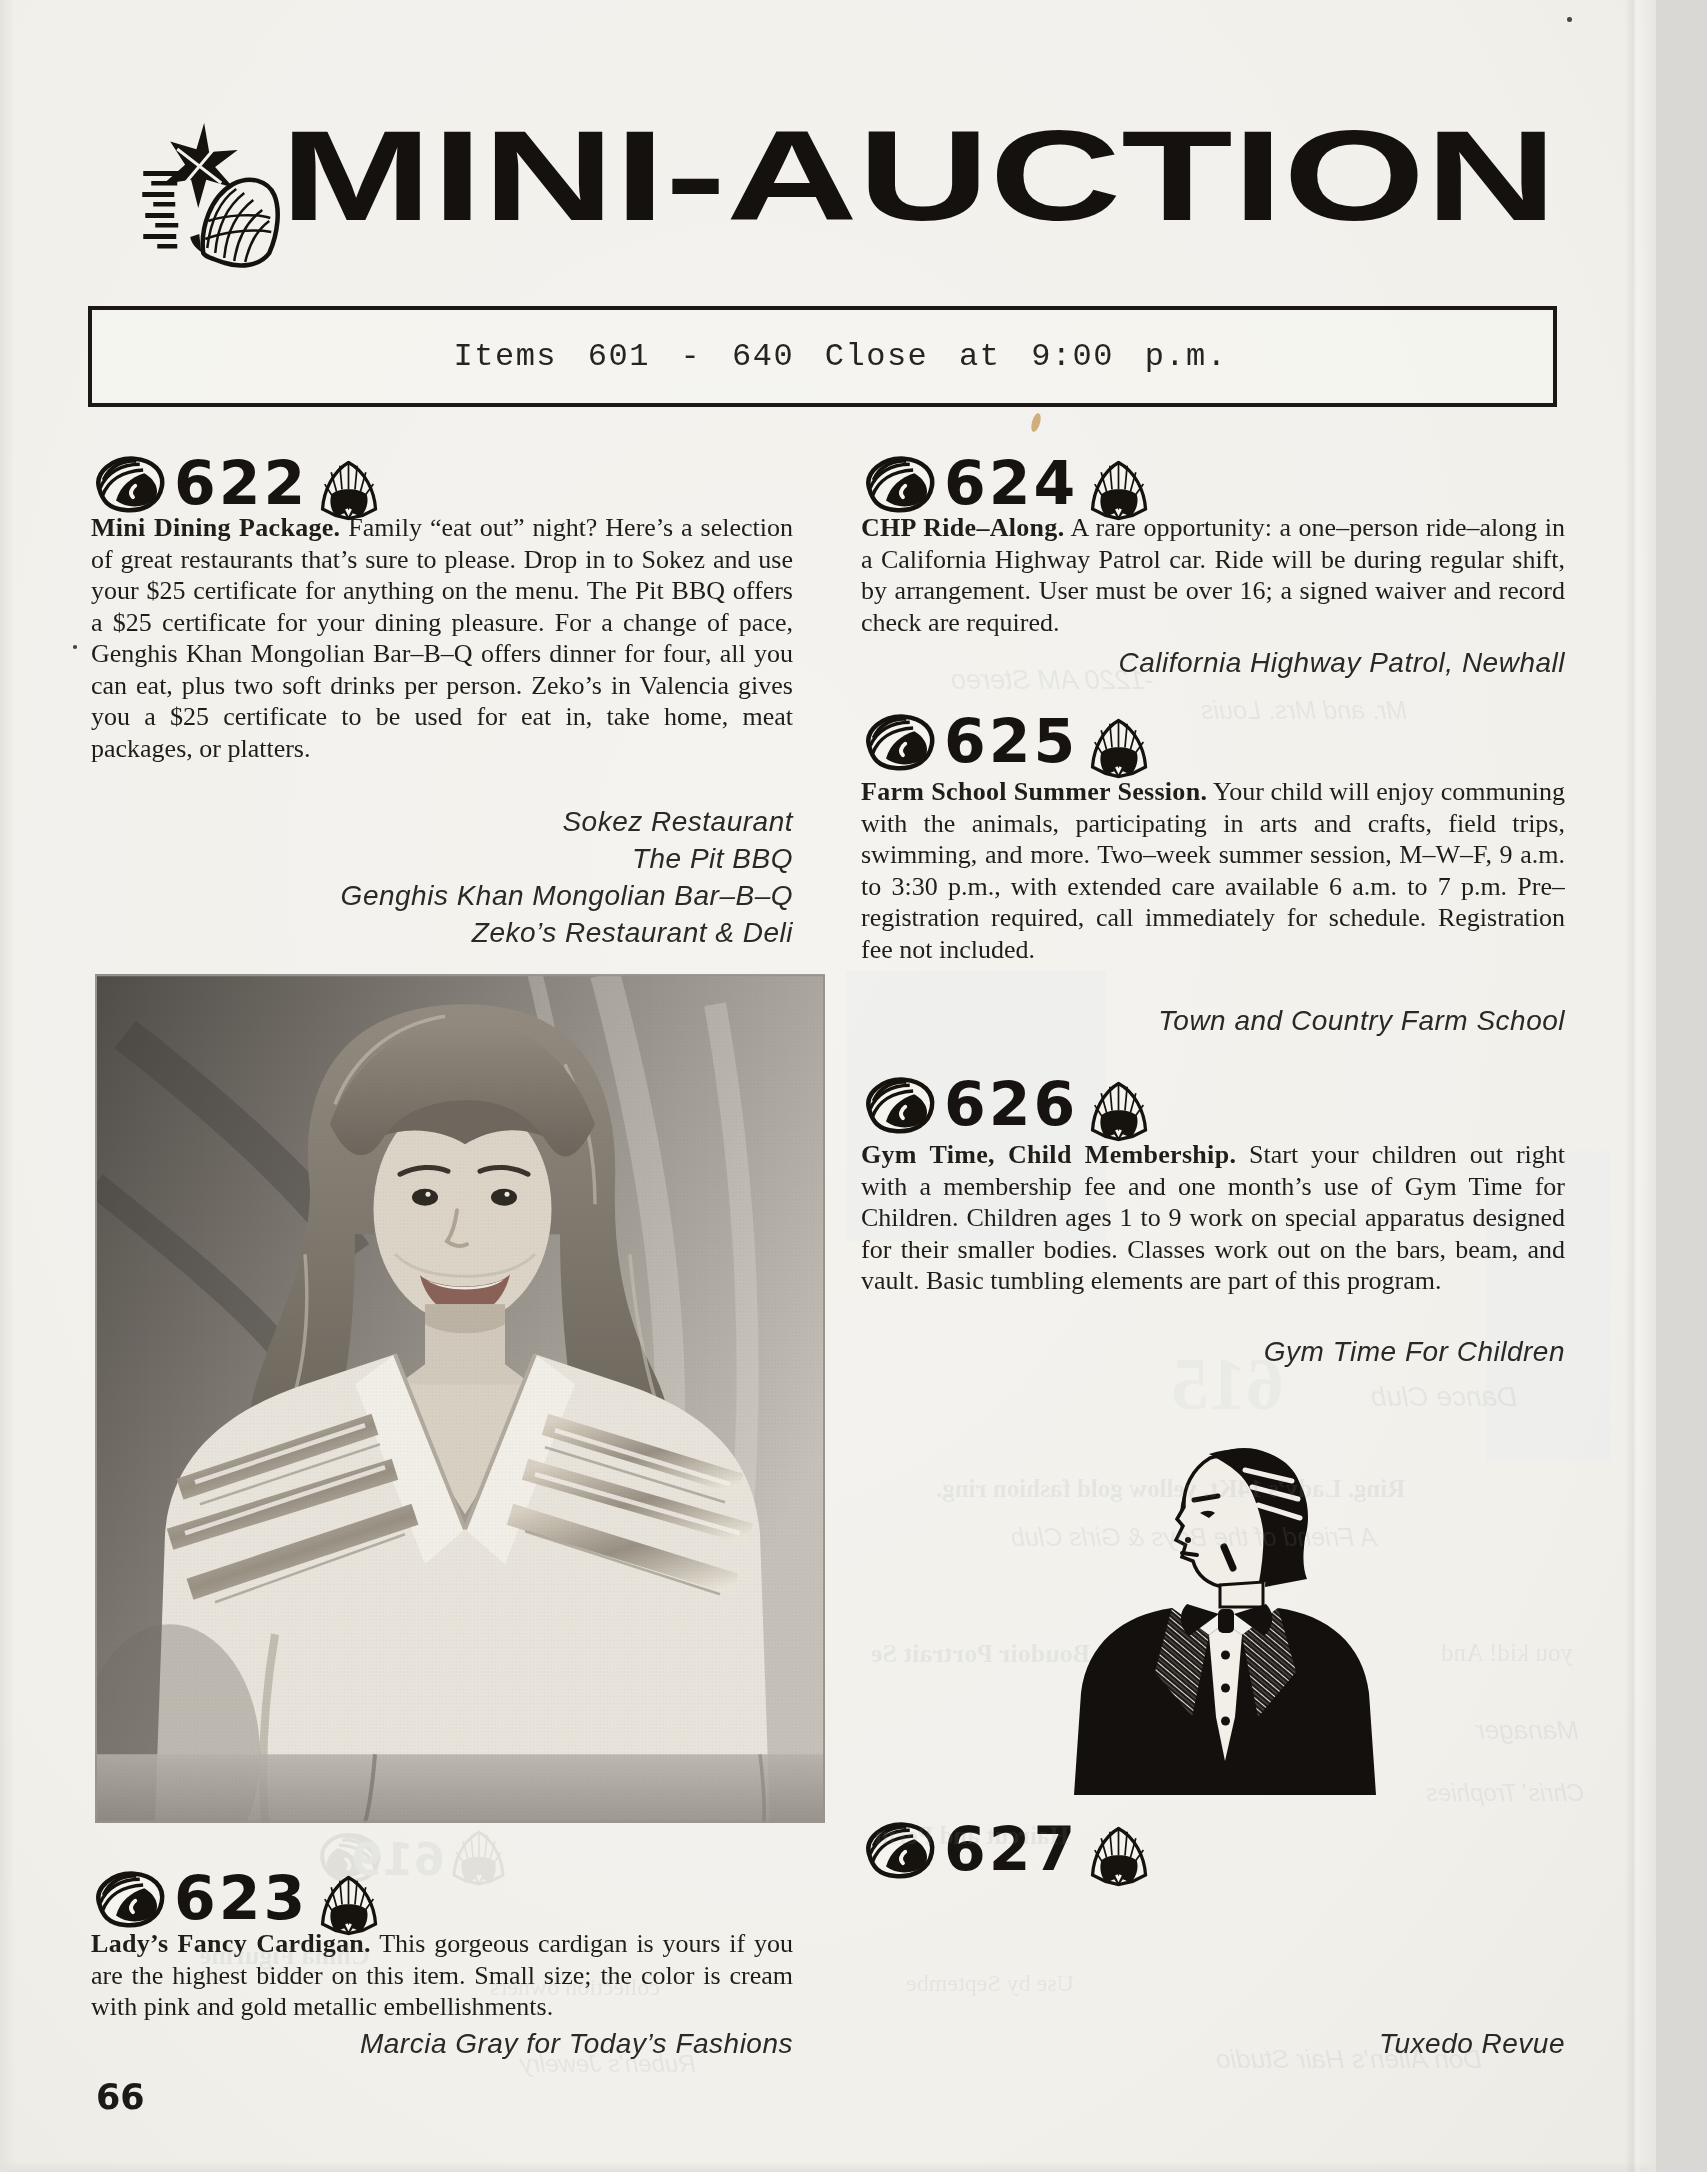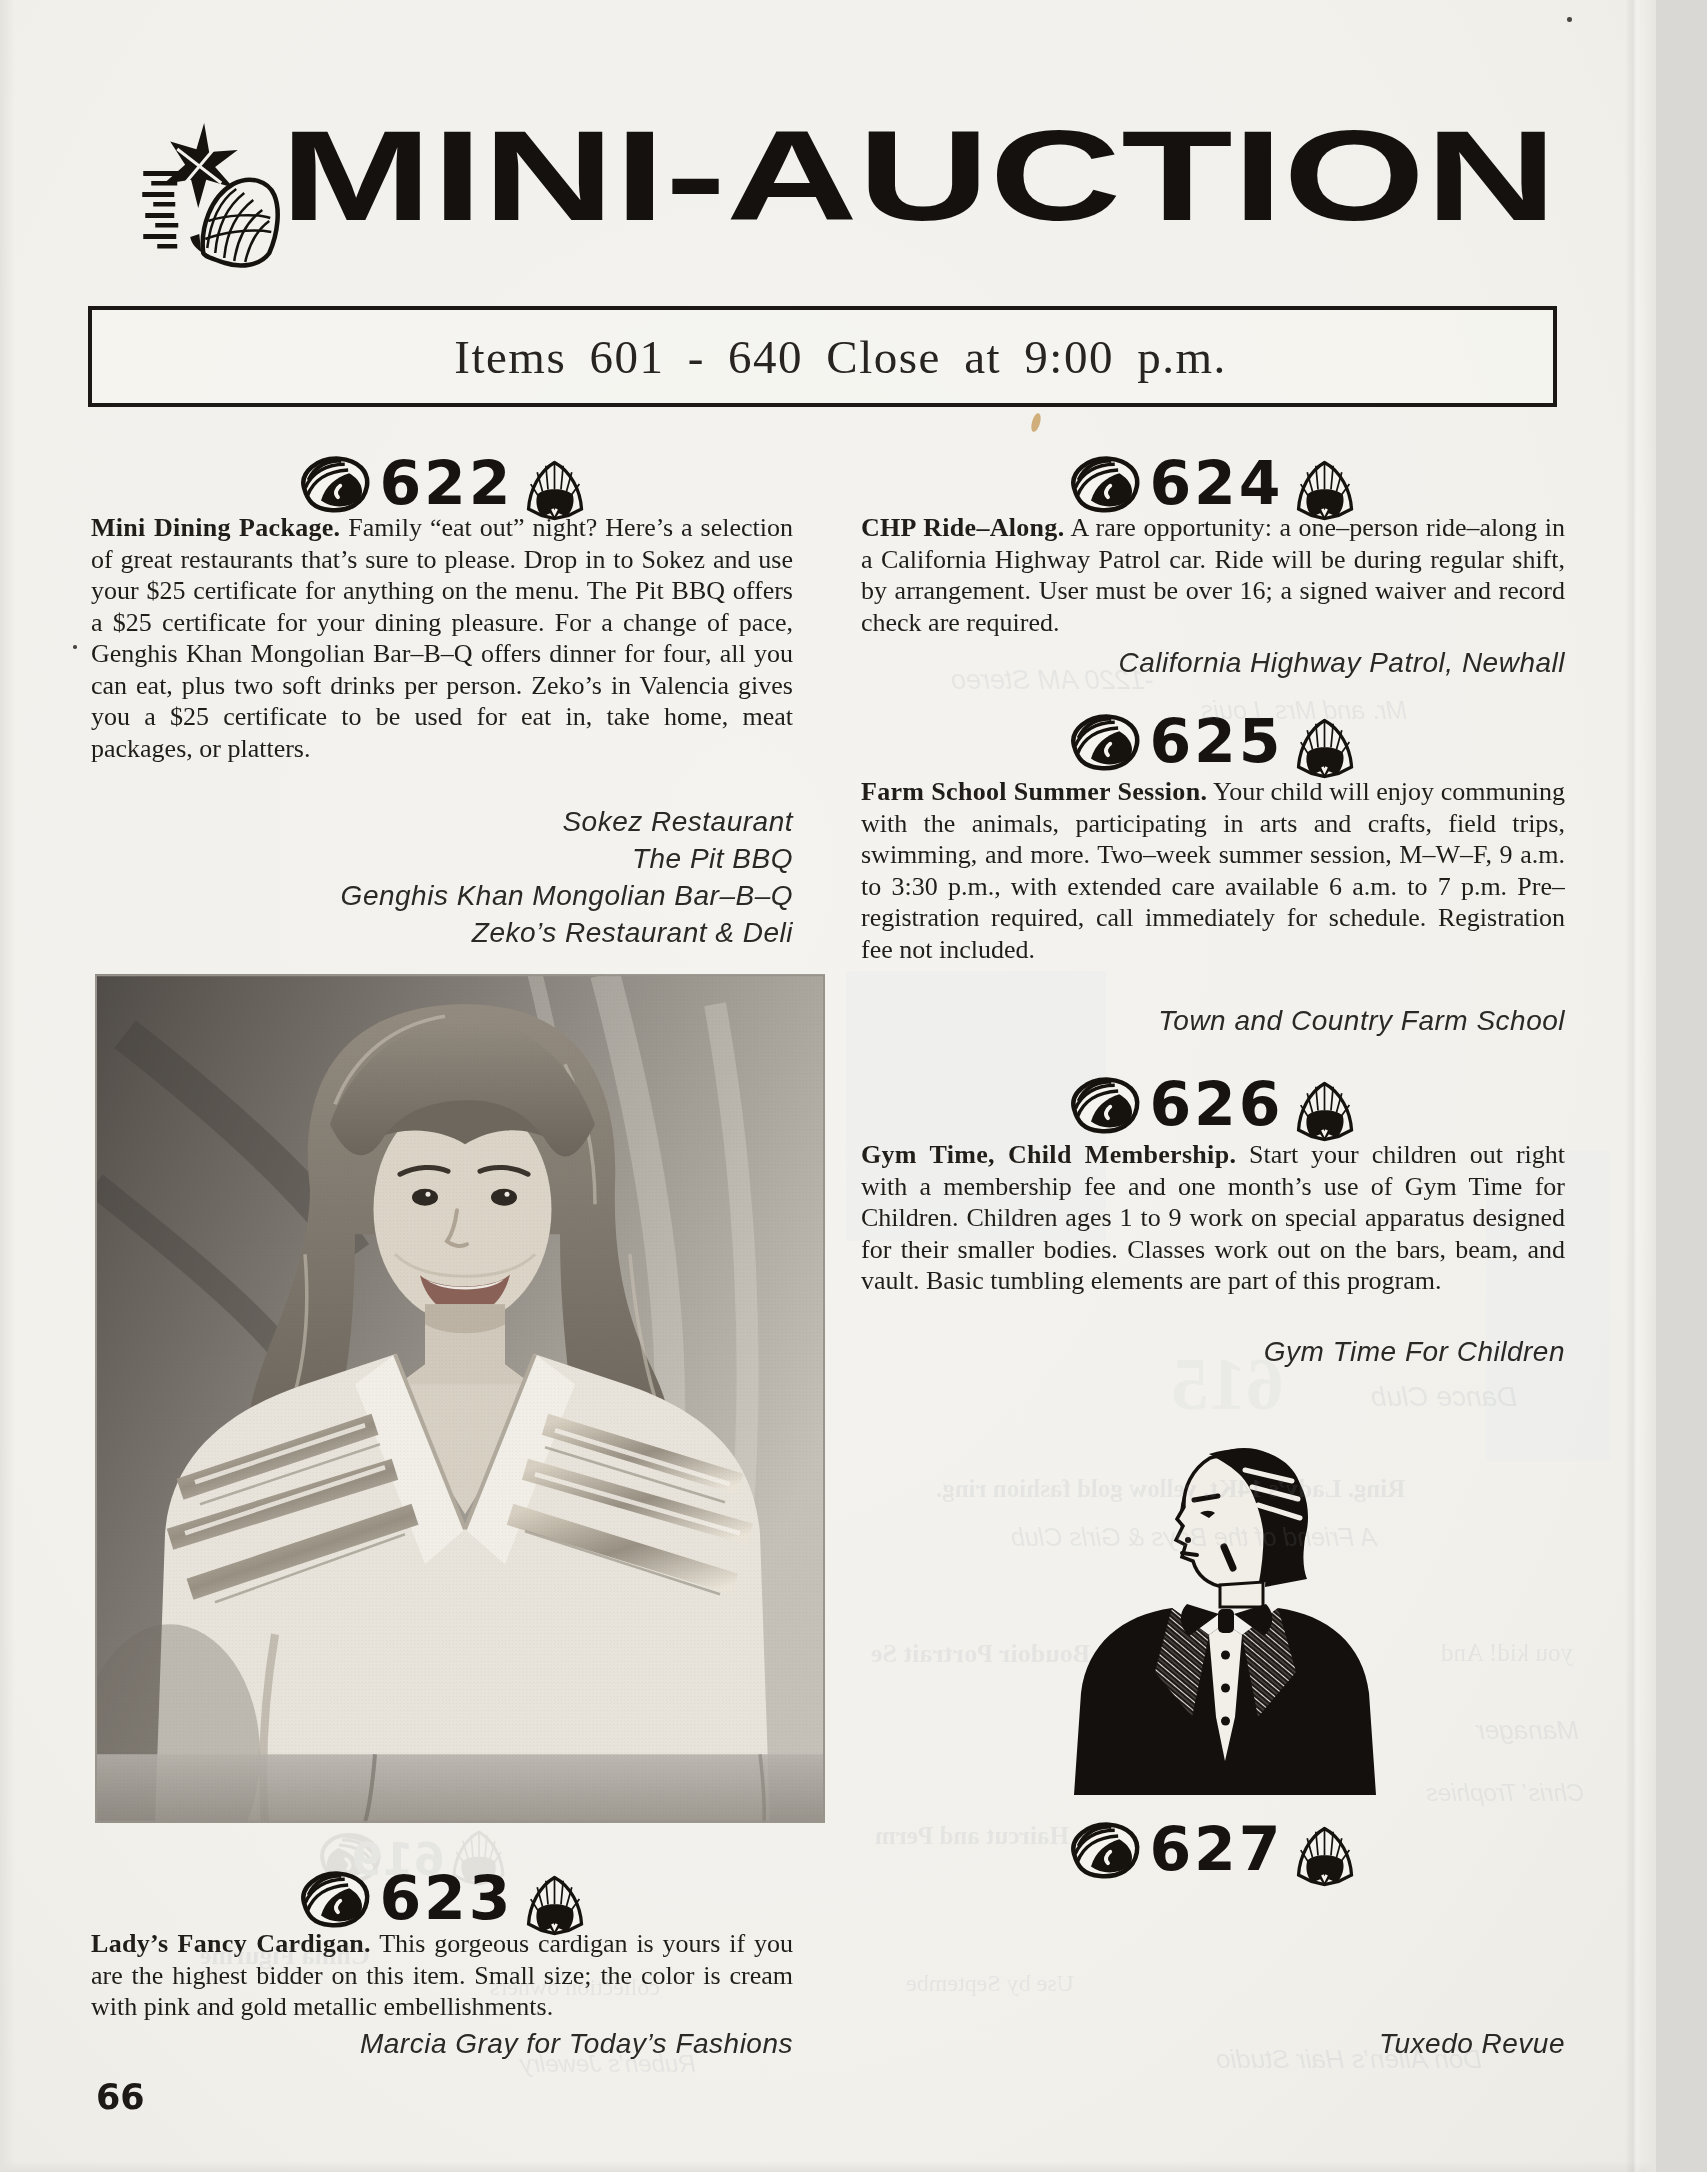--- a/index.html
+++ b/index.html
@@ -17,27 +17,27 @@
   .speck{position:absolute;background:#4a453f;border-radius:50%;}
 
   
   .logo{position:absolute;left:142px;top:119px;width:143px;height:150px;}
   .title-svg{position:absolute;left:276px;top:122px;width:1291px;height:108px;}
   .title-svg text{font-family:"Liberation Sans",sans-serif;font-weight:bold;fill:#14110e;}
 
   .banner{position:absolute;left:88px;top:306px;width:1461px;height:93px;
     border:4.5px solid #1b1815;background:rgba(247,246,242,.6);
     display:flex;align-items:center;justify-content:center;}
-  .banner span{font-family:Liberation Serif, serif;font-weight:400;font-size:47px;
+  .banner span{font-family:Liberation Mono, monospace;font-weight:400;font-size:32px;
     letter-spacing:1.5px;word-spacing:10px;color:#272421;margin-left:36px;}
   .fleck{position:absolute;left:1032px;top:413px;width:7.5px;height:19px;background:#c79e5e;
     border-radius:50% 50% 50% 50%;transform:rotate(16deg);opacity:.8;}
 
   
-  .item-head{position:absolute;display:flex;align-items:center;justify-content:center;gap:7px;width:702px;}
+  .item-head{position:absolute;display:flex;align-items:center;gap:7px;width:702px;}
   .item-head .num{font-family:"DejaVu Sans",sans-serif;font-weight:900;font-size:60px;
     letter-spacing:3px;color:#171310;transform:scaleY(1.02);}
   .shell-oyster{width:76px;height:61px;flex:none;}
   .shell-scallop{width:67px;height:69px;flex:none;margin-top:13px;}
 
   .para{position:absolute;width:702px;font-family:"Liberation Serif",serif;
     font-size:26px;line-height:31.5px;text-align:justify;color:#211d18;overflow:hidden;}
   .para b{font-weight:bold;letter-spacing:0.3px;}
   .donors{position:absolute;width:702px;text-align:right;font-family:"Liberation Sans",sans-serif;
     font-style:italic;font-size:28px;line-height:37px;letter-spacing:0.5px;color:#2b2926;}

